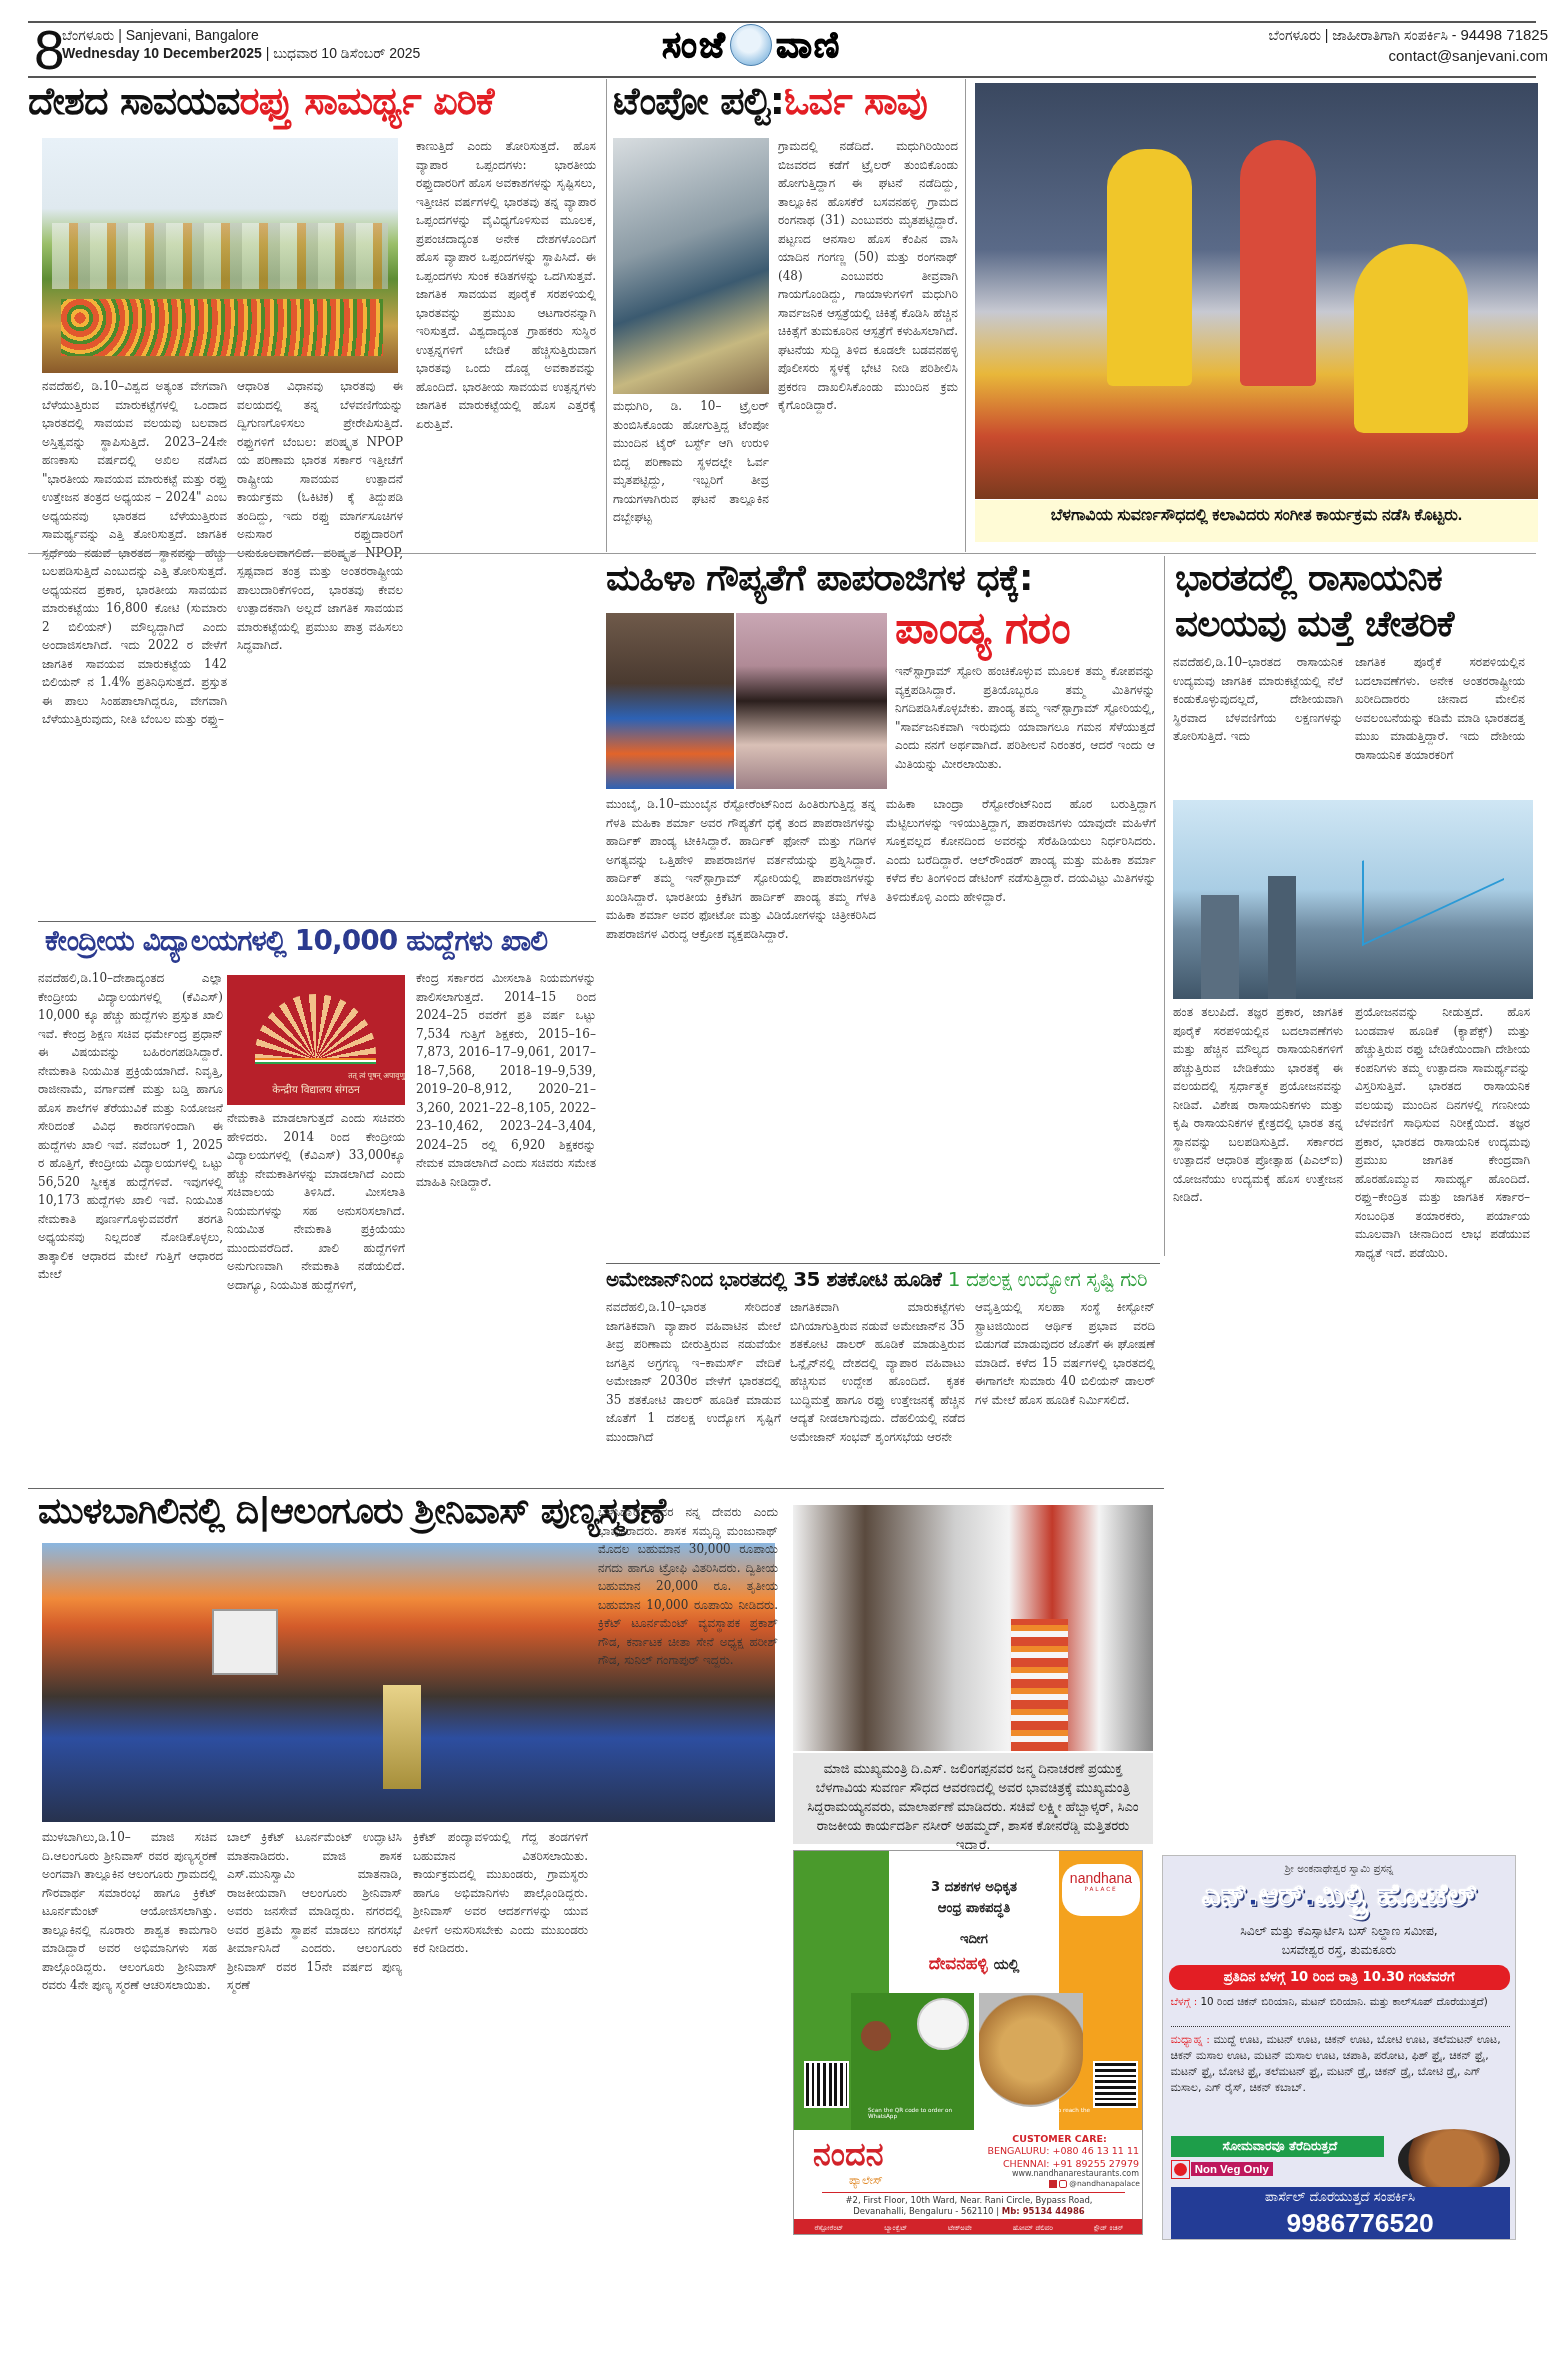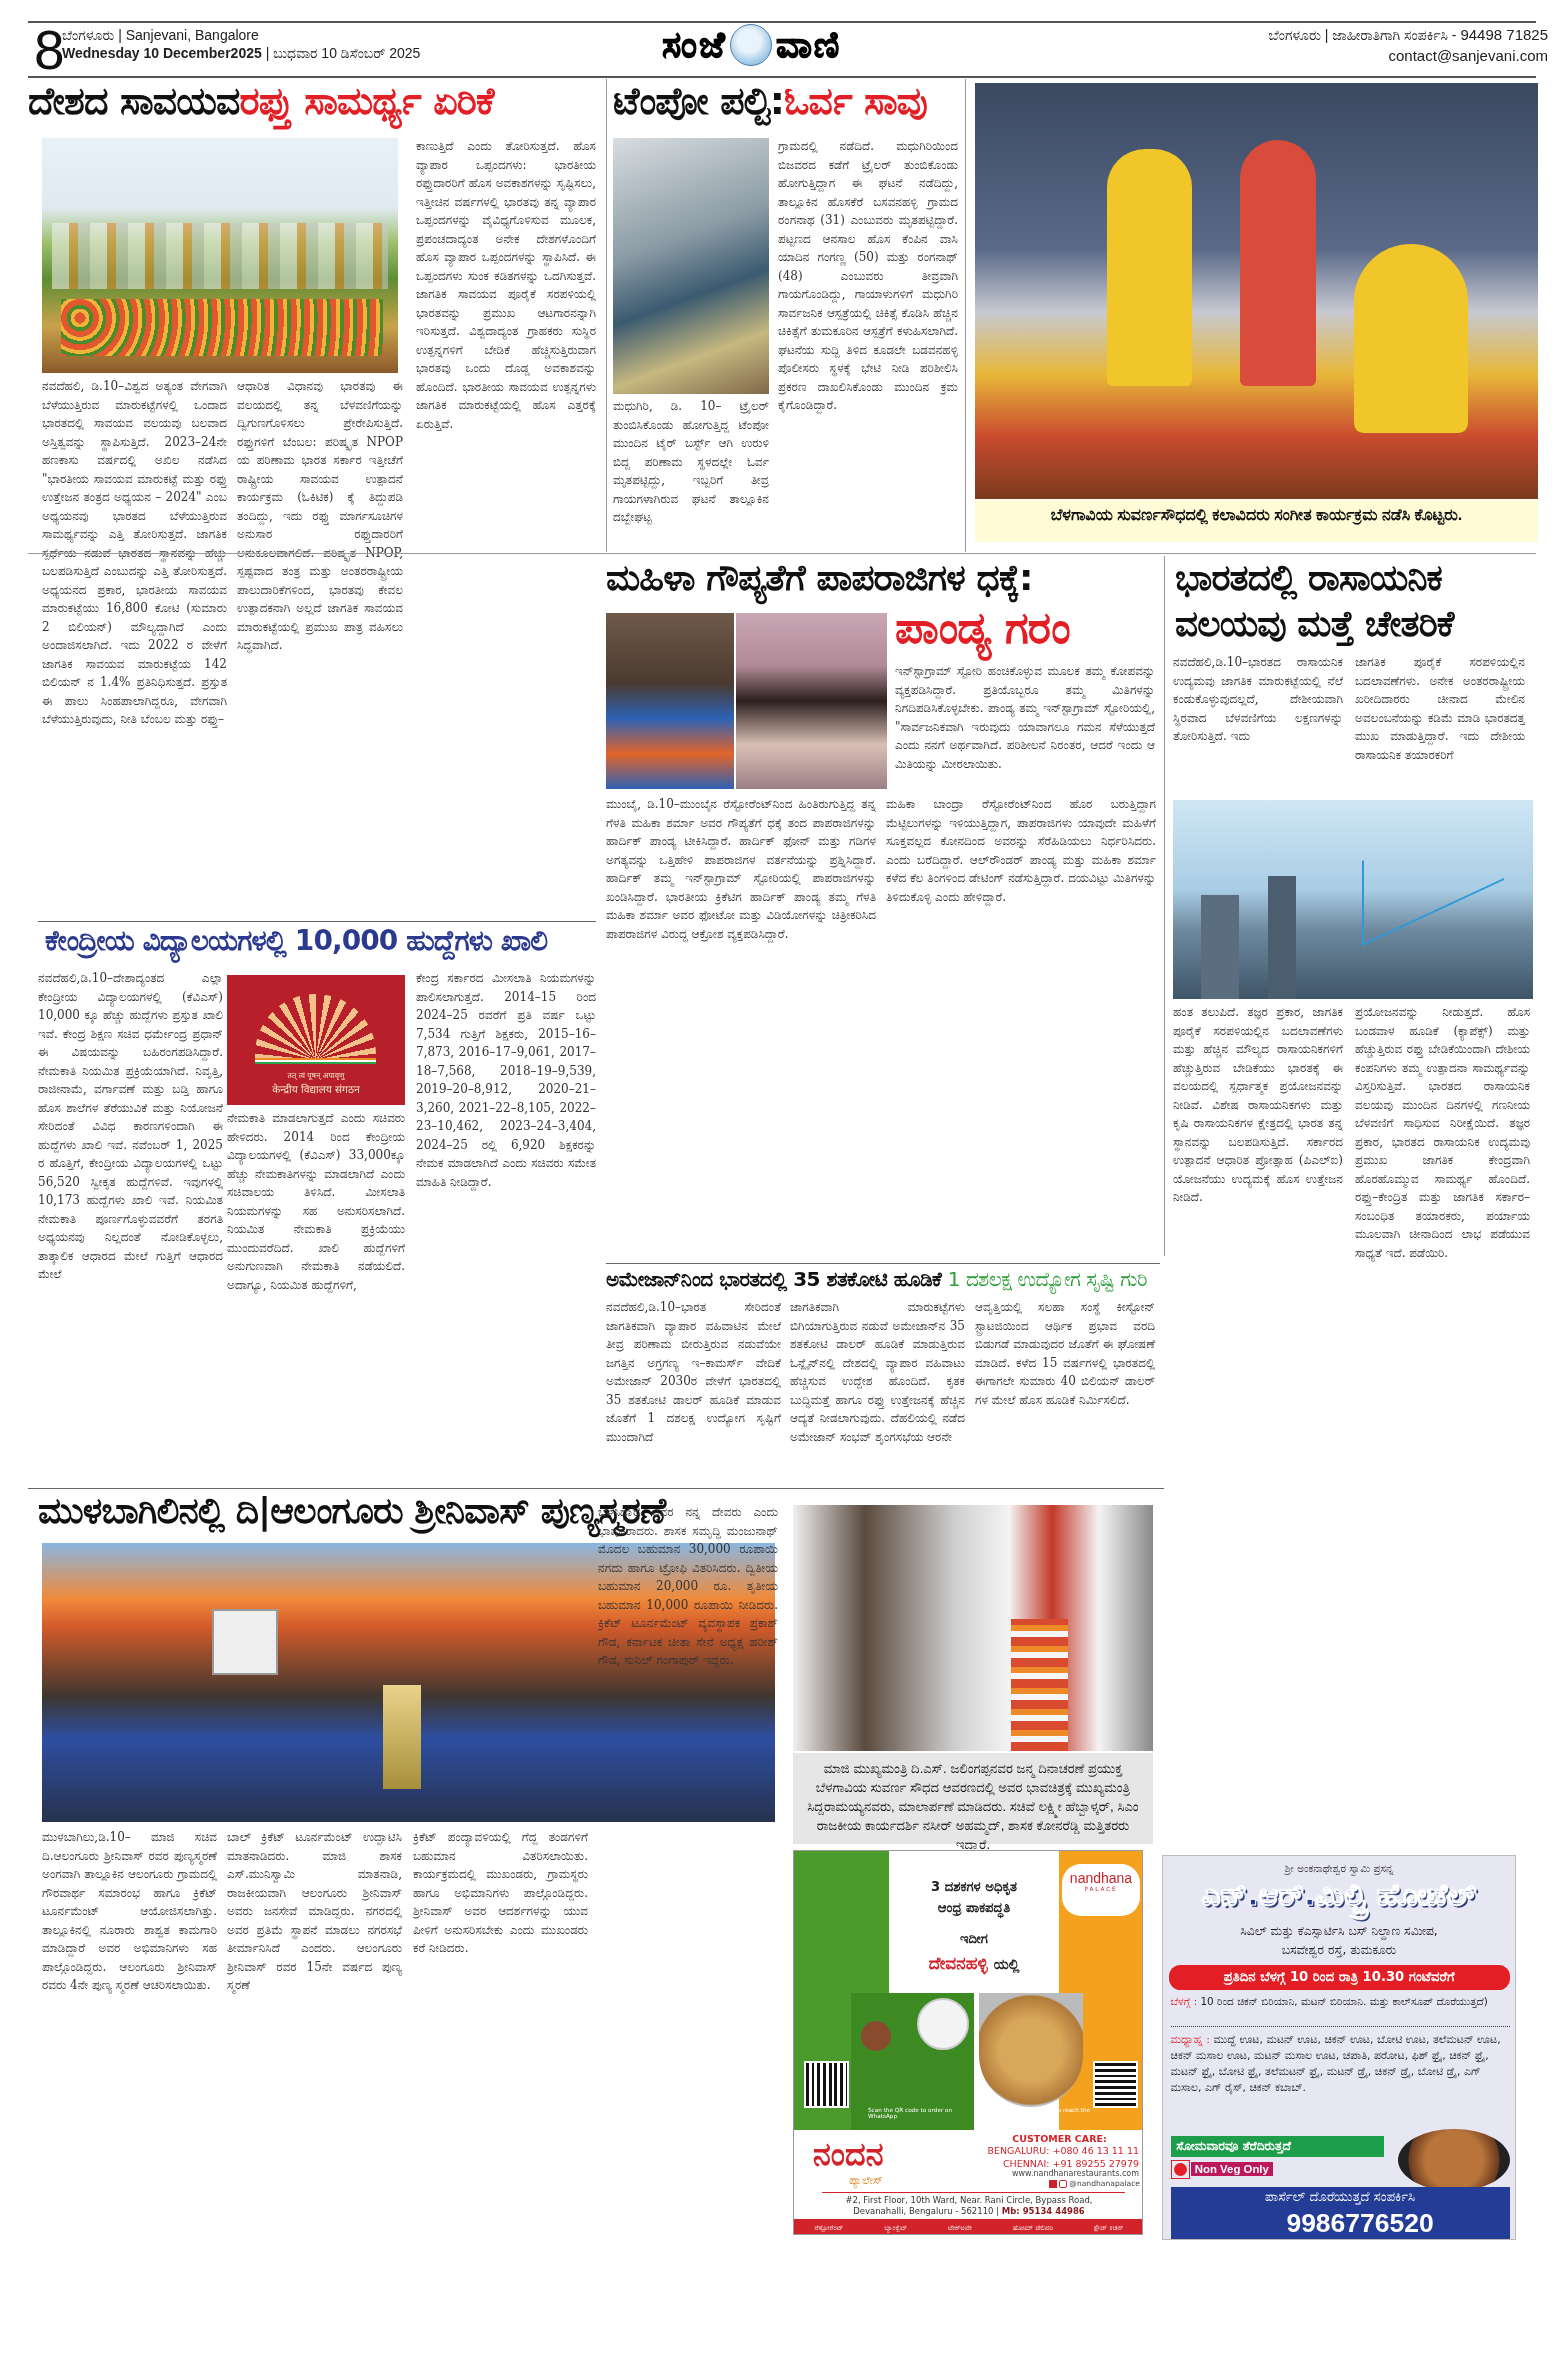--- a/index.html
+++ b/index.html
@@ -100,21 +100,21 @@
 </div>
 <div class="body-text" style="left:1173px; top:1003px; width:170px; height:719px;">ಹಂತ ತಲುಪಿದೆ. ತಜ್ಞರ ಪ್ರಕಾರ, ಜಾಗತಿಕ ಪೂರೈಕೆ ಸರಪಳಿಯಲ್ಲಿನ ಬದಲಾವಣೆಗಳು ಮತ್ತು ಹೆಚ್ಚಿನ ಮೌಲ್ಯದ ರಾಸಾಯನಿಕಗಳಿಗೆ ಹೆಚ್ಚುತ್ತಿರುವ ಬೇಡಿಕೆಯು ಭಾರತಕ್ಕೆ ಈ ವಲಯದಲ್ಲಿ ಸ್ಪರ್ಧಾತ್ಮಕ ಪ್ರಯೋಜನವನ್ನು ನೀಡಿವೆ. ವಿಶೇಷ ರಾಸಾಯನಿಕಗಳು ಮತ್ತು ಕೃಷಿ ರಾಸಾಯನಿಕಗಳ ಕ್ಷೇತ್ರದಲ್ಲಿ ಭಾರತ ತನ್ನ ಸ್ಥಾನವನ್ನು ಬಲಪಡಿಸುತ್ತಿದೆ. ಸರ್ಕಾರದ ಉತ್ಪಾದನೆ ಆಧಾರಿತ ಪ್ರೋತ್ಸಾಹ (ಪಿಎಲ್‌ಐ) ಯೋಜನೆಯು ಉದ್ಯಮಕ್ಕೆ ಹೊಸ ಉತ್ತೇಜನ ನೀಡಿದೆ.</div>
 <div class="body-text" style="left:1355px; top:1003px; width:175px; height:842px;">ಪ್ರಯೋಜನವನ್ನು ನೀಡುತ್ತದೆ. ಹೊಸ ಬಂಡವಾಳ ಹೂಡಿಕೆ (ಕ್ಯಾಪೆಕ್ಸ್) ಮತ್ತು ಹೆಚ್ಚುತ್ತಿರುವ ರಫ್ತು ಬೇಡಿಕೆಯಿಂದಾಗಿ ದೇಶೀಯ ಕಂಪನಿಗಳು ತಮ್ಮ ಉತ್ಪಾದನಾ ಸಾಮರ್ಥ್ಯವನ್ನು ವಿಸ್ತರಿಸುತ್ತಿವೆ. ಭಾರತದ ರಾಸಾಯನಿಕ ವಲಯವು ಮುಂದಿನ ದಿನಗಳಲ್ಲಿ ಗಣನೀಯ ಬೆಳವಣಿಗೆ ಸಾಧಿಸುವ ನಿರೀಕ್ಷೆಯಿದೆ. ತಜ್ಞರ ಪ್ರಕಾರ, ಭಾರತದ ರಾಸಾಯನಿಕ ಉದ್ಯಮವು ಪ್ರಮುಖ ಜಾಗತಿಕ ಕೇಂದ್ರವಾಗಿ ಹೊರಹೊಮ್ಮುವ ಸಾಮರ್ಥ್ಯ ಹೊಂದಿದೆ. ರಫ್ತು–ಕೇಂದ್ರಿತ ಮತ್ತು ಜಾಗತಿಕ ಸರ್ಕಾರ–ಸಂಬಂಧಿತ ತಯಾರಕರು, ಪರ್ಯಾಯ ಮೂಲವಾಗಿ ಚೀನಾದಿಂದ ಲಾಭ ಪಡೆಯುವ ಸಾಧ್ಯತೆ ಇದೆ. ಪಡೆಯಿರಿ.</div>
 
 <div class="rule" style="left:38px; top:921px; width:558px; height:0.9px; background:#666;"></div>
 <div class="hl blue" style="left:45px; top:926px; font-size:28px; color:#2b3a8f;">ಕೇಂದ್ರೀಯ ವಿದ್ಯಾಲಯಗಳಲ್ಲಿ 10,000 ಹುದ್ದೆಗಳು ಖಾಲಿ</div>
 <div class="body-text" style="left:38px; top:969px; width:185px; height:492px;">ನವದೆಹಲಿ,ಡಿ.10–ದೇಶಾದ್ಯಂತದ ಎಲ್ಲಾ ಕೇಂದ್ರೀಯ ವಿದ್ಯಾಲಯಗಳಲ್ಲಿ (ಕೆವಿಎಸ್) 10,000 ಕ್ಕೂ ಹೆಚ್ಚು ಹುದ್ದೆಗಳು ಪ್ರಸ್ತುತ ಖಾಲಿ ಇವೆ. ಕೇಂದ್ರ ಶಿಕ್ಷಣ ಸಚಿವ ಧರ್ಮೇಂದ್ರ ಪ್ರಧಾನ್ ಈ ವಿಷಯವನ್ನು ಬಹಿರಂಗಪಡಿಸಿದ್ದಾರೆ. ನೇಮಕಾತಿ ನಿಯಮಿತ ಪ್ರಕ್ರಿಯೆಯಾಗಿದೆ. ನಿವೃತ್ತಿ, ರಾಜೀನಾಮೆ, ವರ್ಗಾವಣೆ ಮತ್ತು ಬಡ್ತಿ ಹಾಗೂ ಹೊಸ ಶಾಲೆಗಳ ತೆರೆಯುವಿಕೆ ಮತ್ತು ನಿಯೋಜನೆ ಸೇರಿದಂತೆ ವಿವಿಧ ಕಾರಣಗಳಿಂದಾಗಿ ಈ ಹುದ್ದೆಗಳು ಖಾಲಿ ಇವೆ. ನವೆಂಬರ್ 1, 2025 ರ ಹೊತ್ತಿಗೆ, ಕೇಂದ್ರೀಯ ವಿದ್ಯಾಲಯಗಳಲ್ಲಿ ಒಟ್ಟು 56,520 ಸ್ವೀಕೃತ ಹುದ್ದೆಗಳಿವೆ. ಇವುಗಳಲ್ಲಿ 10,173 ಹುದ್ದೆಗಳು ಖಾಲಿ ಇವೆ. ನಿಯಮಿತ ನೇಮಕಾತಿ ಪೂರ್ಣಗೊಳ್ಳುವವರೆಗೆ ತರಗತಿ ಅಧ್ಯಯನವು ನಿಲ್ಲದಂತೆ ನೋಡಿಕೊಳ್ಳಲು, ತಾತ್ಕಾಲಿಕ ಆಧಾರದ ಮೇಲೆ ಗುತ್ತಿಗೆ ಆಧಾರದ ಮೇಲೆ</div>
 <div class="photo" style="left:227px; top:975px; width:178px; height:130px; background:#b7202a;">
   <div style="position:absolute; left:28px; top:19px; width:121px; height:66px; border-radius:61px 61px 0 0; background: repeating-conic-gradient(from 270deg at 50% 100%, #f2c28a 0 6deg, transparent 6deg 14deg);"></div>
   <div style="position:absolute; left:28px; top:83px; width:121px; height:5.7px; background: linear-gradient(180deg,#f08a24 0 33%,#fff 33% 66%,#2aa34a 66%);"></div>
-  <div style="position:absolute; left:0; top:95px; width:178px; text-align:center; font-size:7.6px; color:#f6e6c8;">तत् त्वं पूषन् अपावृणु</div>
+  <div style="position:absolute; left:0; top:95px; width:178px; text-align:right; font-size:7.6px; color:#f6e6c8;">तत् त्वं पूषन् अपावृणु</div>
   <div style="position:absolute; left:0; top:107px; width:178px; text-align:center; font-size:10.4px; color:#f6e6c8;">केन्द्रीय विद्यालय संगठन</div>
 </div>
 <div class="body-text" style="left:227px; top:1109px; width:178px; height:352px;">ನೇಮಕಾತಿ ಮಾಡಲಾಗುತ್ತದೆ ಎಂದು ಸಚಿವರು ಹೇಳಿದರು. 2014 ರಿಂದ ಕೇಂದ್ರೀಯ ವಿದ್ಯಾಲಯಗಳಲ್ಲಿ (ಕೆವಿಎಸ್) 33,000ಕ್ಕೂ ಹೆಚ್ಚು ನೇಮಕಾತಿಗಳನ್ನು ಮಾಡಲಾಗಿದೆ ಎಂದು ಸಚಿವಾಲಯ ತಿಳಿಸಿದೆ. ಮೀಸಲಾತಿ ನಿಯಮಗಳನ್ನು ಸಹ ಅನುಸರಿಸಲಾಗಿದೆ. ನಿಯಮಿತ ನೇಮಕಾತಿ ಪ್ರಕ್ರಿಯೆಯು ಮುಂದುವರೆದಿದೆ. ಖಾಲಿ ಹುದ್ದೆಗಳಿಗೆ ಅನುಗುಣವಾಗಿ ನೇಮಕಾತಿ ನಡೆಯಲಿದೆ. ಅದಾಗ್ಯೂ, ನಿಯಮಿತ ಹುದ್ದೆಗಳಿಗೆ,</div>
 <div class="body-text" style="left:416px; top:969px; width:180px; height:492px;">ಕೇಂದ್ರ ಸರ್ಕಾರದ ಮೀಸಲಾತಿ ನಿಯಮಗಳನ್ನು ಪಾಲಿಸಲಾಗುತ್ತದೆ. 2014–15 ರಿಂದ 2024–25 ರವರೆಗೆ ಪ್ರತಿ ವರ್ಷ ಒಟ್ಟು 7,534 ಗುತ್ತಿಗೆ ಶಿಕ್ಷಕರು, 2015–16–7,873, 2016–17–9,061, 2017–18–7,568, 2018–19–9,539, 2019–20–8,912, 2020–21–3,260, 2021–22–8,105, 2022–23–10,462, 2023–24–3,404, 2024–25 ರಲ್ಲಿ 6,920 ಶಿಕ್ಷಕರನ್ನು ನೇಮಕ ಮಾಡಲಾಗಿದೆ ಎಂದು ಸಚಿವರು ಸಮೇತ ಮಾಹಿತಿ ನೀಡಿದ್ದಾರೆ.</div>
 
 <div class="rule" style="left:606px; top:1263px; width:554px; height:0.9px; background:#666;"></div>
 <div class="hl" style="left:606px; top:1268px; font-size:20px; letter-spacing:-0.5px;">
   <span>ಅಮೇಜಾನ್‌ನಿಂದ ಭಾರತದಲ್ಲಿ 35 ಶತಕೋಟಿ ಹೂಡಿಕೆ</span>
   <span class="green" style="font-weight:normal;">1 ದಶಲಕ್ಷ ಉದ್ಯೋಗ ಸೃಷ್ಟಿ ಗುರಿ</span>
 </div>
@@ -198,21 +198,21 @@
   <div style="position:absolute; left:7.6px; top:138px; width:339px; font-size:10.4px; line-height:14px; color:#222;">
     <span style="color:#e31e24;margin-top:16px;">ಬೆಳಗ್ಗೆ :</span>
     <span>10 ರಿಂದ ಚಿಕನ್ ಬಿರಿಯಾನಿ, ಮಟನ್ ಬಿರಿಯಾನಿ. ಮತ್ತು ಕಾಲ್‌ಸೂಪ್ ದೊರೆಯುತ್ತದೆ)</span>
   </div>
   <div style="position:absolute; left:7.6px; top:170px; width:339px; height:0; border-top:1.9px dotted #333;"></div>
   <div style="position:absolute; left:7.6px; top:176px; width:339px; font-size:11px; line-height:16px; color:#222;">
     <span style="color:#e31e24;">ಮಧ್ಯಾಹ್ನ :</span>
     <span>ಮುದ್ದೆ ಊಟ, ಮಟನ್ ಊಟ, ಚಿಕನ್ ಊಟ, ಬೋಟಿ ಊಟ, ತಲೆಮಟನ್ ಊಟ, ಚಿಕನ್ ಮಸಾಲ ಊಟ, ಮಟನ್ ಮಸಾಲ ಊಟ, ಚಪಾತಿ, ಪರೋಟ, ಫಿಶ್ ಫ್ರೈ, ಚಿಕನ್ ಫ್ರೈ, ಮಟನ್ ಫ್ರೈ, ಬೋಟಿ ಫ್ರೈ, ತಲೆಮಟನ್ ಫ್ರೈ, ಮಟನ್ ಡ್ರೈ, ಚಿಕನ್ ಡ್ರೈ, ಬೋಟಿ ಡ್ರೈ, ಎಗ್ ಮಸಾಲ, ಎಗ್ ರೈಸ್, ಚಿಕನ್ ಕಬಾಬ್.</span>
   </div>
   <div style="position:absolute; left:235px; top:273px; width:112px; height:62px; border-radius:50%; background: radial-gradient(circle,#b8743a 0 45%,#6a3a1e 70%,#222 72%);"></div>
-  <div style="position:absolute; left:7.6px; top:280px; width:213px; height:21px; background:#1e9e4a; color:#fff; font-size:12.3px; font-weight:bold; line-height:21px; padding-left:5.7px;">ಸೋಮವಾರವೂ ತೆರೆದಿರುತ್ತದೆ</div>
+  <div style="position:absolute; left:7.6px; top:280px; width:213px; height:21px; background:#1e9e4a; color:#fff; font-size:12.3px; font-weight:bold; line-height:21px; padding-left:5.7px;text-align:center;">ಸೋಮವಾರವೂ ತೆರೆದಿರುತ್ತದೆ</div>
   <div style="position:absolute; left:7.6px; top:304px; width:19px; height:19px; border:0.9px solid #e31e24; display:flex; align-items:center; justify-content:center;">
     <span style="display:block; width:13.2px; height:13.2px; border-radius:50%; background:#e31e24;"></span>
   </div>
   <div style="position:absolute; left:28px; top:306px; padding:0.9px 3.8px; background:#be185d; color:#fff; font-size:11.4px; font-weight:bold; font-family:'Liberation Sans',sans-serif;">Non Veg Only</div>
   <div style="position:absolute; left:7.6px; top:331px; width:339px; height:53px; background:#233c96;">
     <div style="position:absolute; left:0; top:1.9px; width:100%; text-align:center; font-size:13.2px; color:#fff;">ಪಾರ್ಸೆಲ್ ದೊರೆಯುತ್ತದೆ ಸಂಪರ್ಕಿಸಿ</div>
     <div style="position:absolute; left:0; top:21px; width:100%; text-align:center; font-size:26.5px; font-weight:bold; color:#fff; font-family:'Liberation Sans',sans-serif;padding-left:40px;">9986776520</div>
   </div>
 </div>
 

